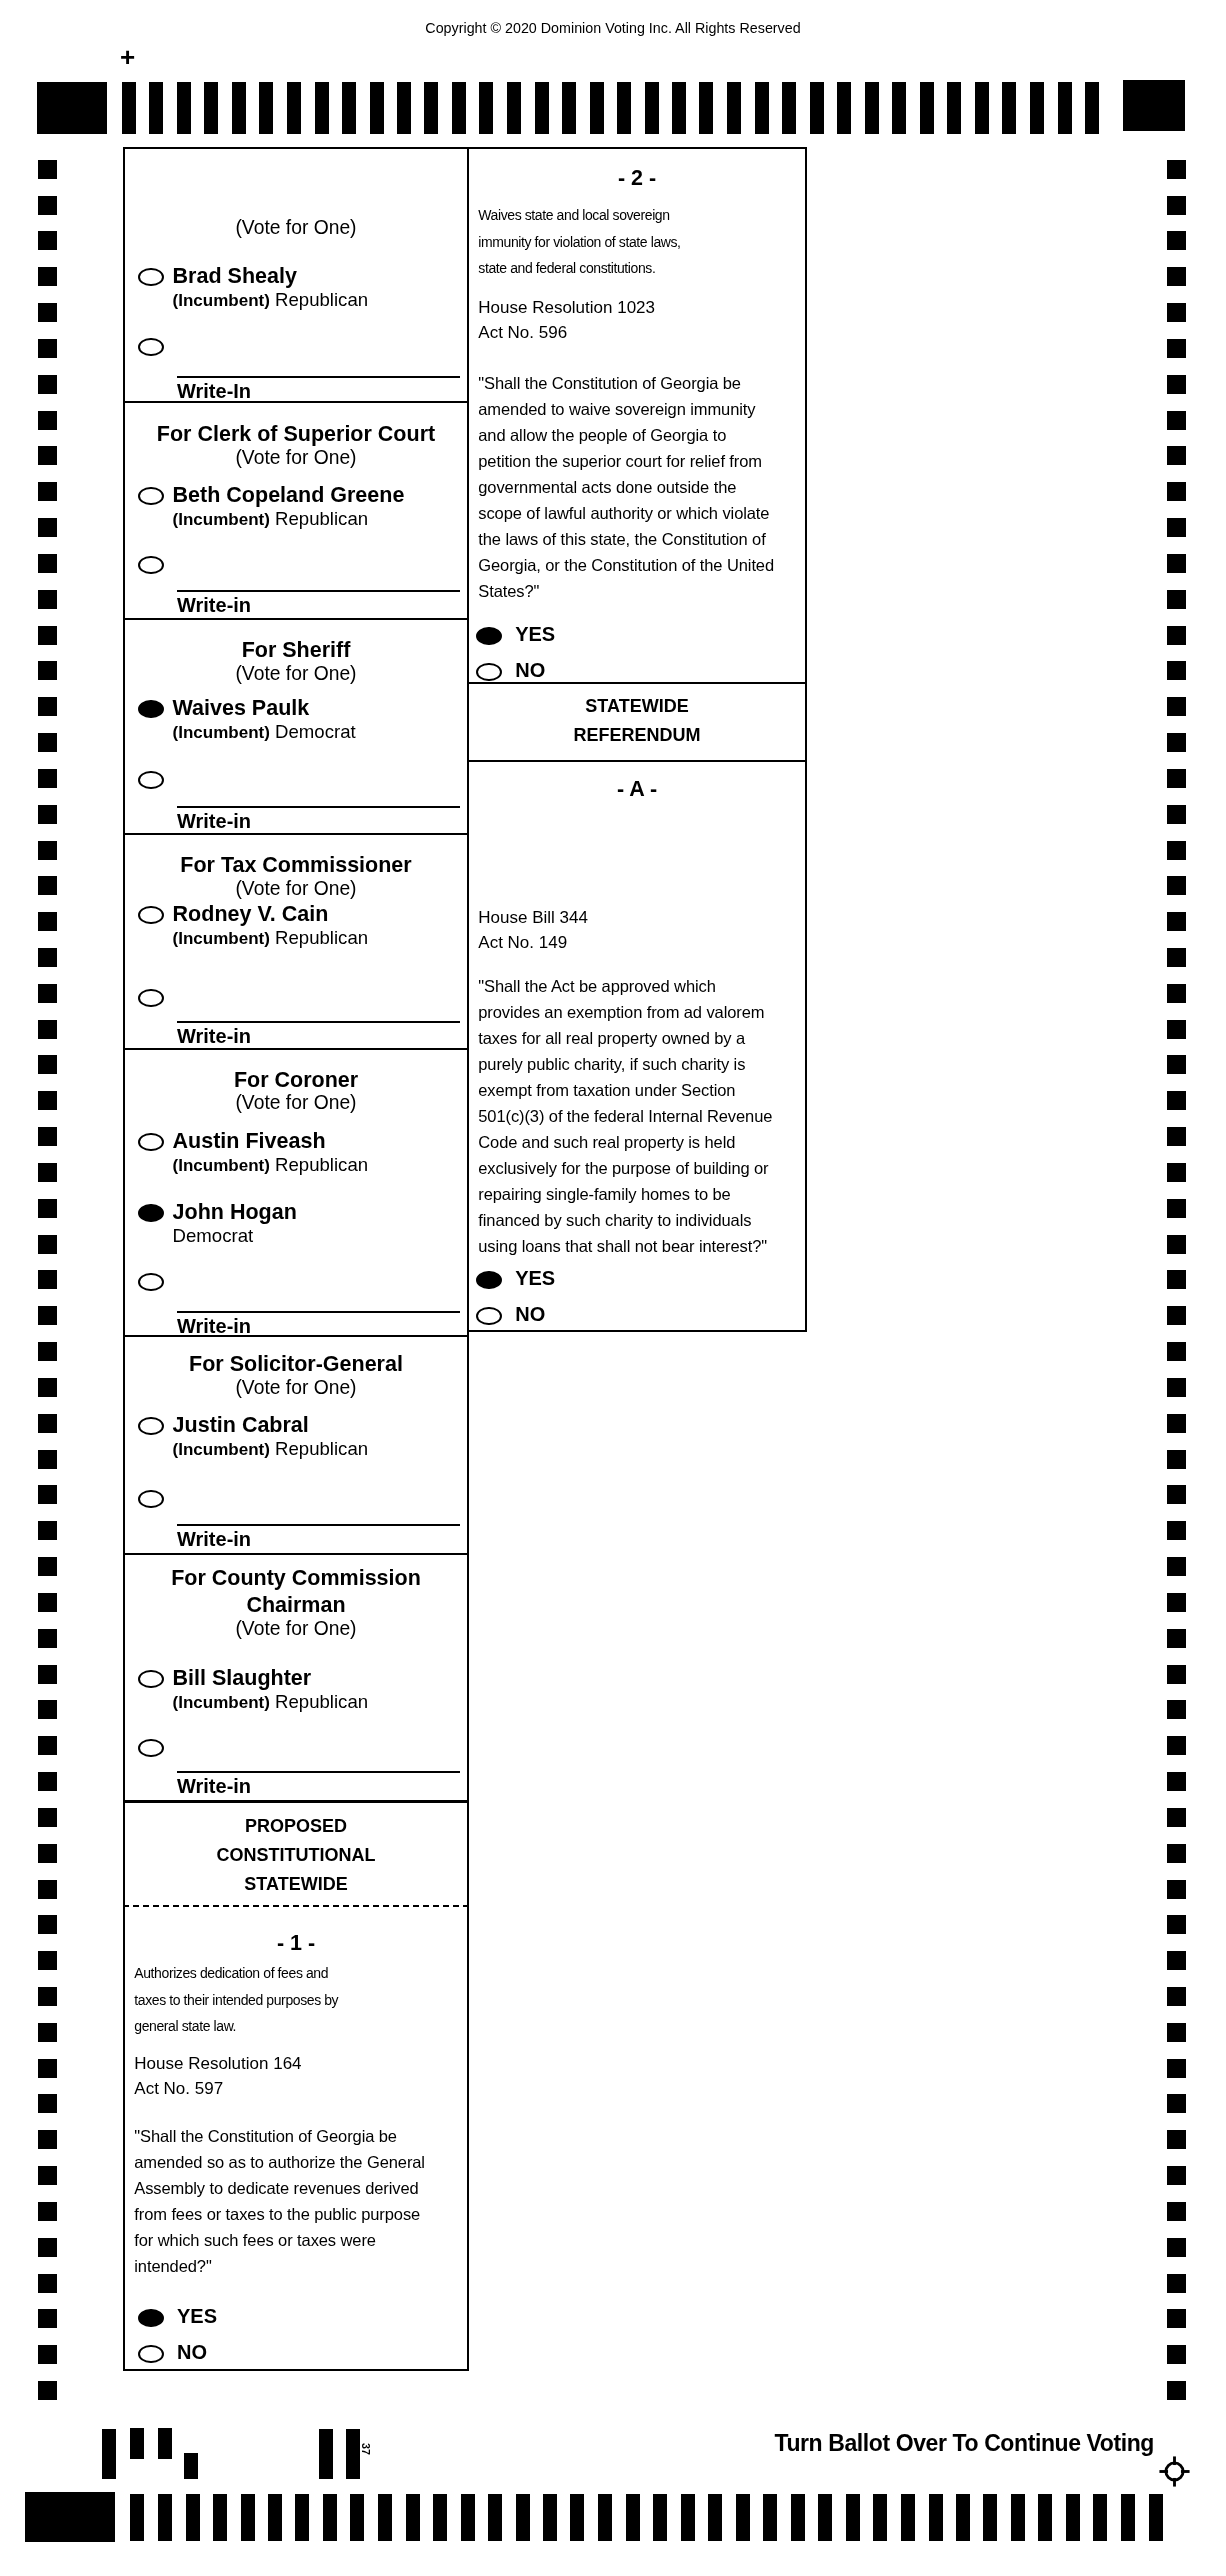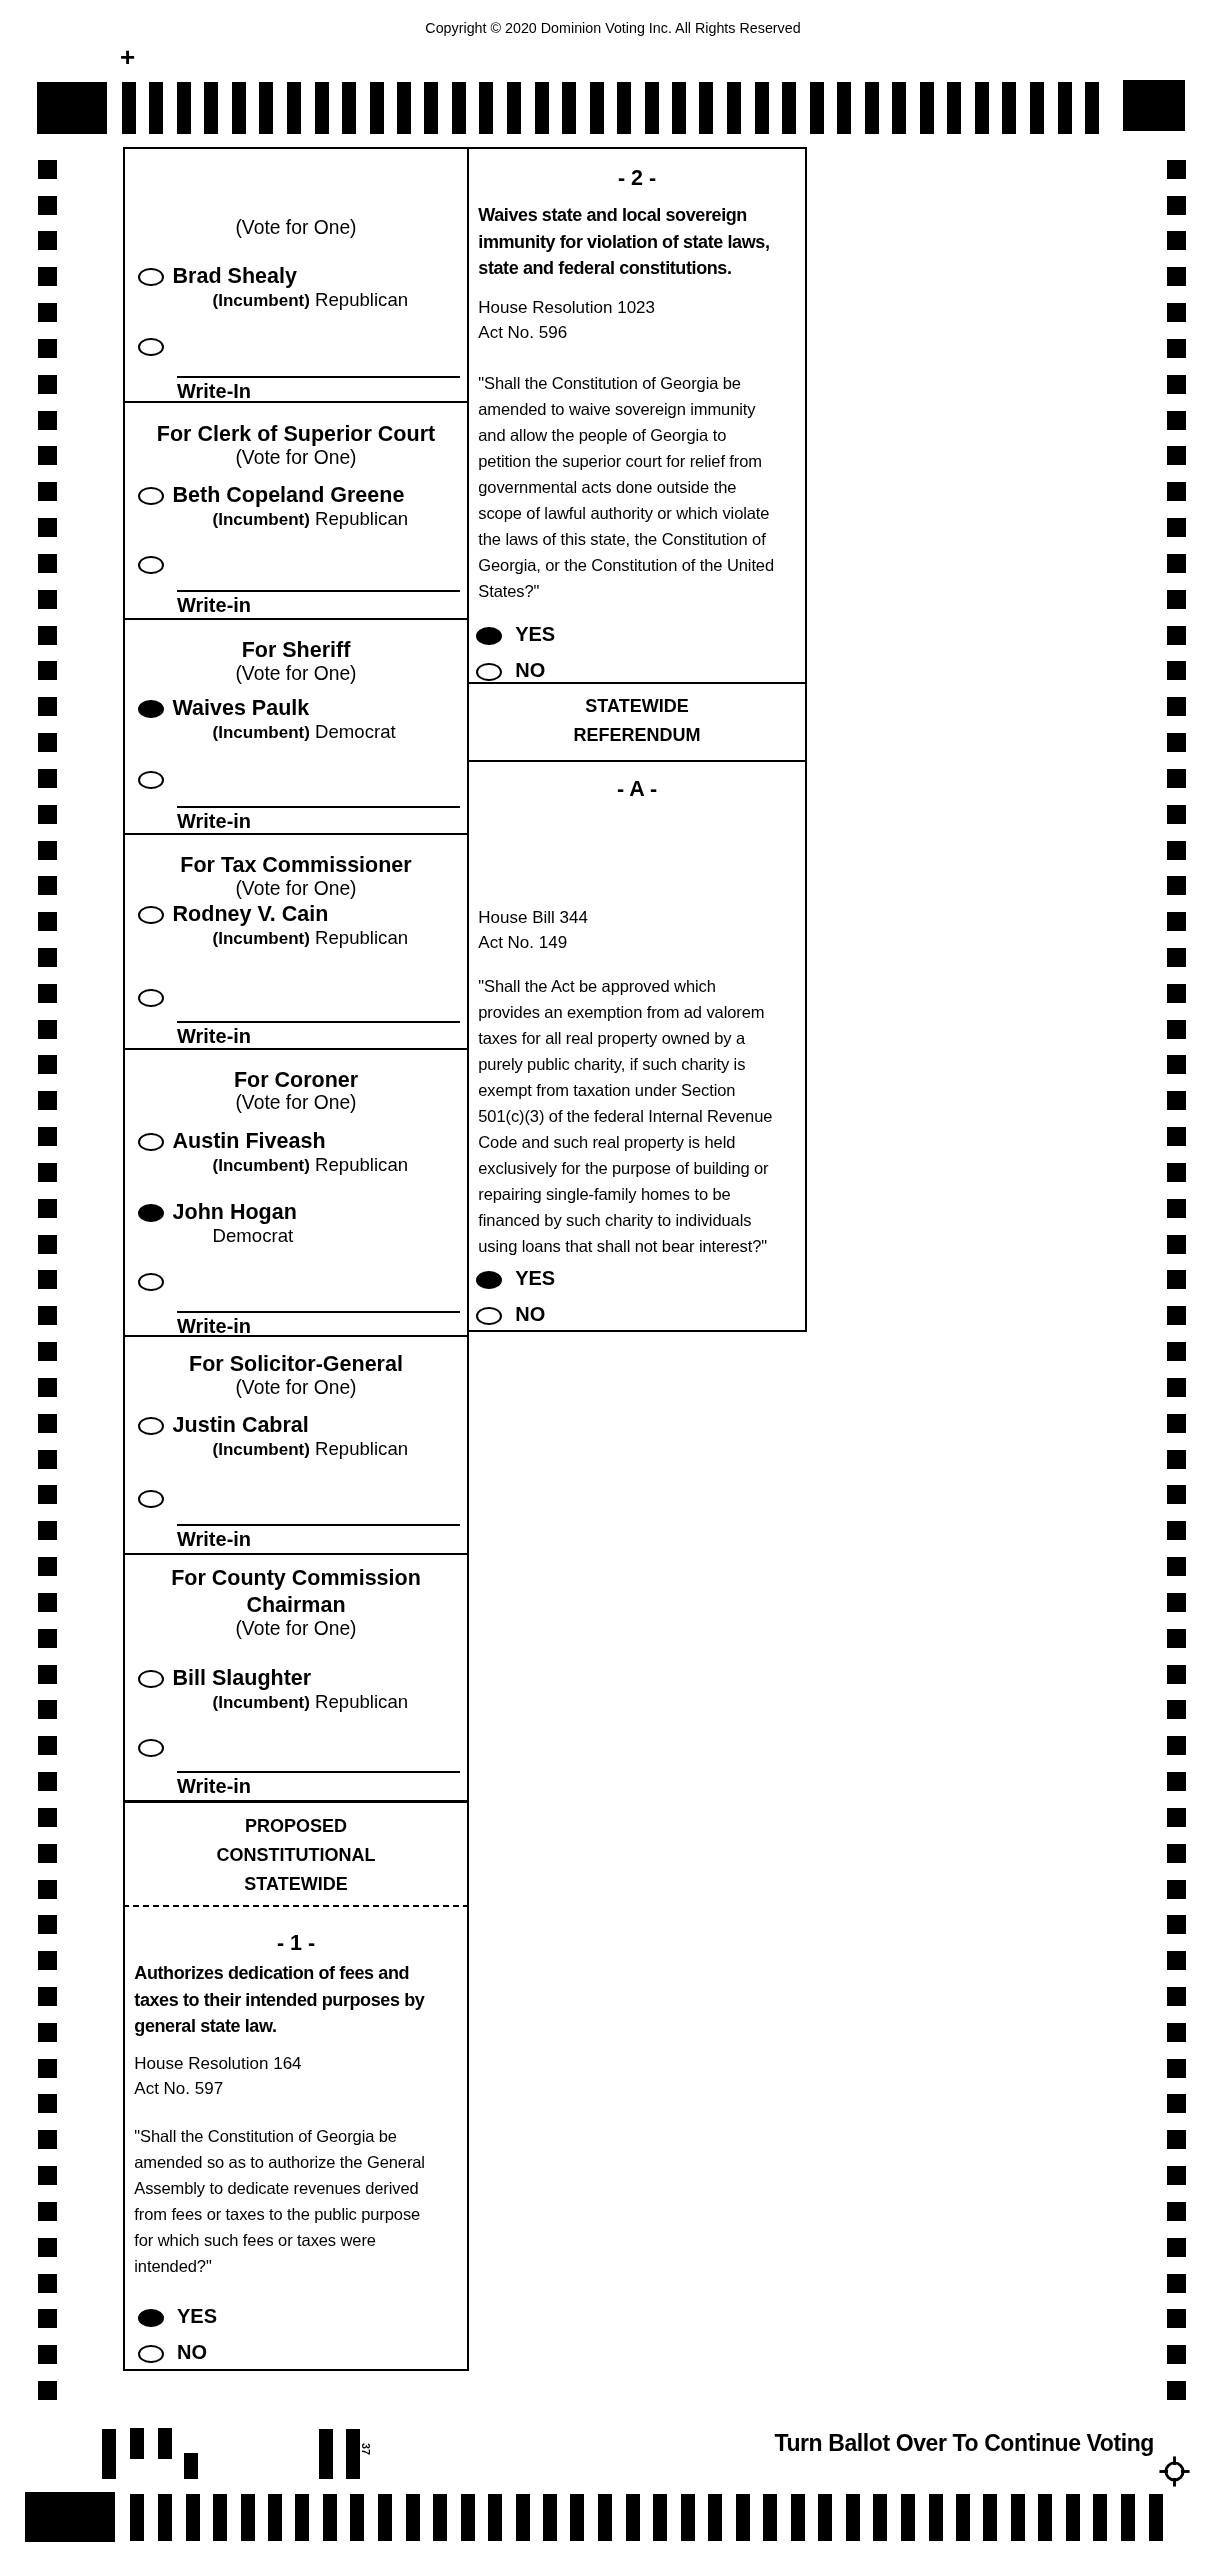--- a/index.html
+++ b/index.html
@@ -16,26 +16,26 @@
   .bx{position:absolute;border:2.1px solid #000;background:#fff;box-sizing:border-box;}
   .bx.dashed-top{border-top:2.1px dashed #000;}
   .bx.no-bottom{border-bottom:none;}
   .c-title{position:absolute;left:4.3px;right:4.3px;text-align:center;font-size:21.5px;font-weight:700;line-height:26.5px;white-space:pre-line;}
   .vote{position:absolute;left:4.3px;right:4.3px;text-align:center;font-size:19.3px;line-height:23px;}
   .opt{position:absolute;left:13px;right:5.7px;display:flex;gap:8.6px;align-items:flex-start;}
   .oval{width:26px;height:18.6px;border:2.1px solid #000;border-radius:50%;flex:none;margin-top:2.9px;box-sizing:border-box;background:#fff;}
   .oval.filled{background:#000;}
   .cand-name{display:block;font-size:21.5px;font-weight:700;line-height:23px;}
   .cand-sub{display:block;margin-top:2.1px;font-size:18.6px;line-height:20px;}
-  .cand-sub b{font-size:17px;margin-left:40px;}
+  .cand-sub b{font-size:17px;}
   .wline{position:absolute;left:52px;right:7.2px;border-top:2.1px solid #000;}
   .w-label{position:absolute;left:52px;font-size:20px;font-weight:700;}
   .section-title{position:absolute;left:2.9px;right:2.9px;text-align:center;font-size:18px;font-weight:700;line-height:29px;white-space:pre-line;}
   .m-id{position:absolute;left:4.3px;right:4.3px;text-align:center;font-size:21.5px;font-weight:700;}
-  .m-summary{position:absolute;left:9.3px;right:7.2px;font-size:18px;font-weight:700;line-height:26.5px;letter-spacing:-0.4px;white-space:pre-line;}
+  .m-summary{position:absolute;left:9.3px;right:7.2px;font-size:14px;font-weight:400;line-height:26.5px;letter-spacing:-0.4px;white-space:pre-line;}
   .m-refs{position:absolute;left:9.3px;right:7.2px;font-size:17px;line-height:25px;white-space:pre-line;}
   .m-question{position:absolute;left:9.3px;right:5.7px;font-size:16.5px;line-height:26px;letter-spacing:-0.1px;white-space:pre-line;}
   .yn{position:absolute;display:flex;gap:13px;align-items:center;}
   .yn-label{font-size:20px;font-weight:700;}
 </style>
 </head>
 <body>
 
 <div class="copyright">Copyright © 2020 Dominion Voting Inc. All Rights Reserved</div>
 <div class="plus-mark">+</div>

